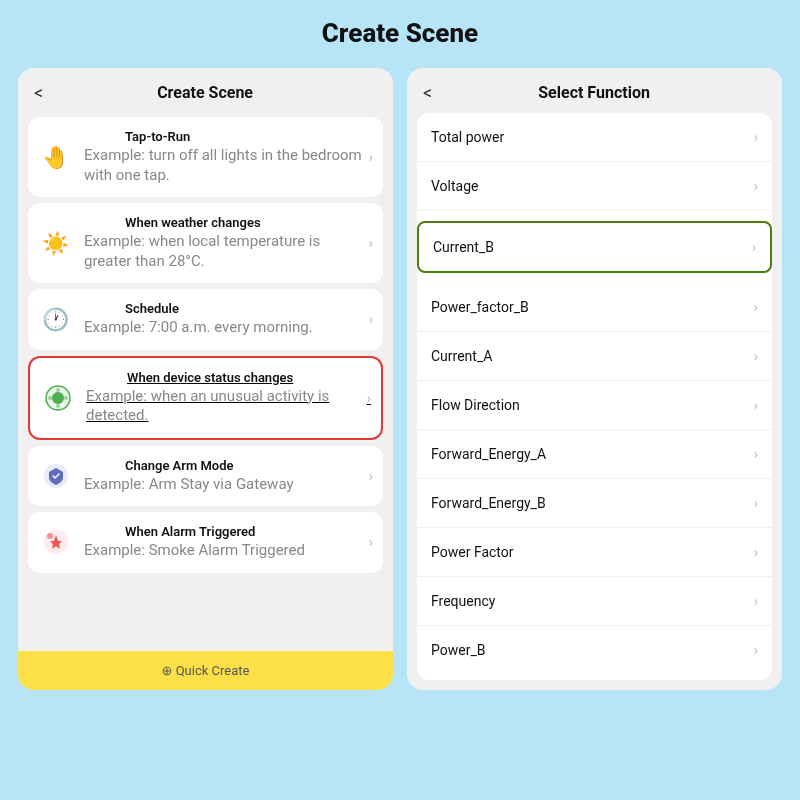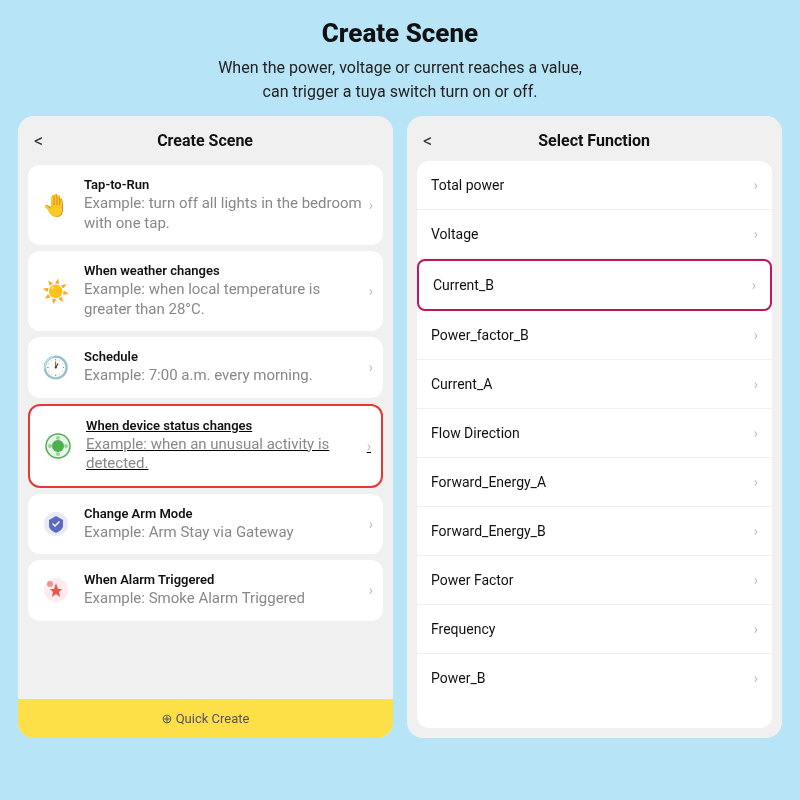--- a/index.html
+++ b/index.html
@@ -106,20 +106,21 @@
 
     .menu-item-text {
       flex: 1;
     }
 
     .menu-item-title {
       font-size: 13px;
       font-weight: 600;
       color: #111;
       margin-bottom: 2px;
+      margin-left: 41px;
     }
 
     .menu-item-subtitle {
       font-size: 15px;
       color: #888;
       line-height: 1.3;
     }
 
     .menu-item-arrow {
       font-size: 14px;
@@ -173,21 +174,20 @@
 
     .right-panel-bg {
       background: #f0f0f0;
     }
   </style>
 </head>
 <body>
 
 <div class="header-section">
   <div class="header-title">Create Scene</div>
-  <div class="header-subtitle">When the power, voltage or current reaches a value,<br>can trigger a tuya switch turn on or off.</div>
 </div>
 
 <div class="panels-container">
 
   <div class="panel">
     <div class="panel-header">
       <span class="back-arrow">&lt;</span>
       <span class="panel-title">Create Scene</span>
     </div>
 
@@ -284,21 +284,21 @@
       <div class="function-item">
         <span class="function-item-name">Total power</span>
         <span class="function-item-arrow">›</span>
       </div>
 
       <div class="function-item">
         <span class="function-item-name">Voltage</span>
         <span class="function-item-arrow">›</span>
       </div>
 
-      <div class="function-item" style="border: 2px solid #be185d; border-radius: 8px; margin: 0 0;">
+      <div class="function-item" style="border: 2px solid #4d7c0f; border-radius: 8px; margin: 10px 0;">
         <span class="function-item-name">Current_B</span>
         <span class="function-item-arrow">›</span>
       </div>
 
       <div class="function-item">
         <span class="function-item-name">Power_factor_B</span>
         <span class="function-item-arrow">›</span>
       </div>
 
       <div class="function-item">

